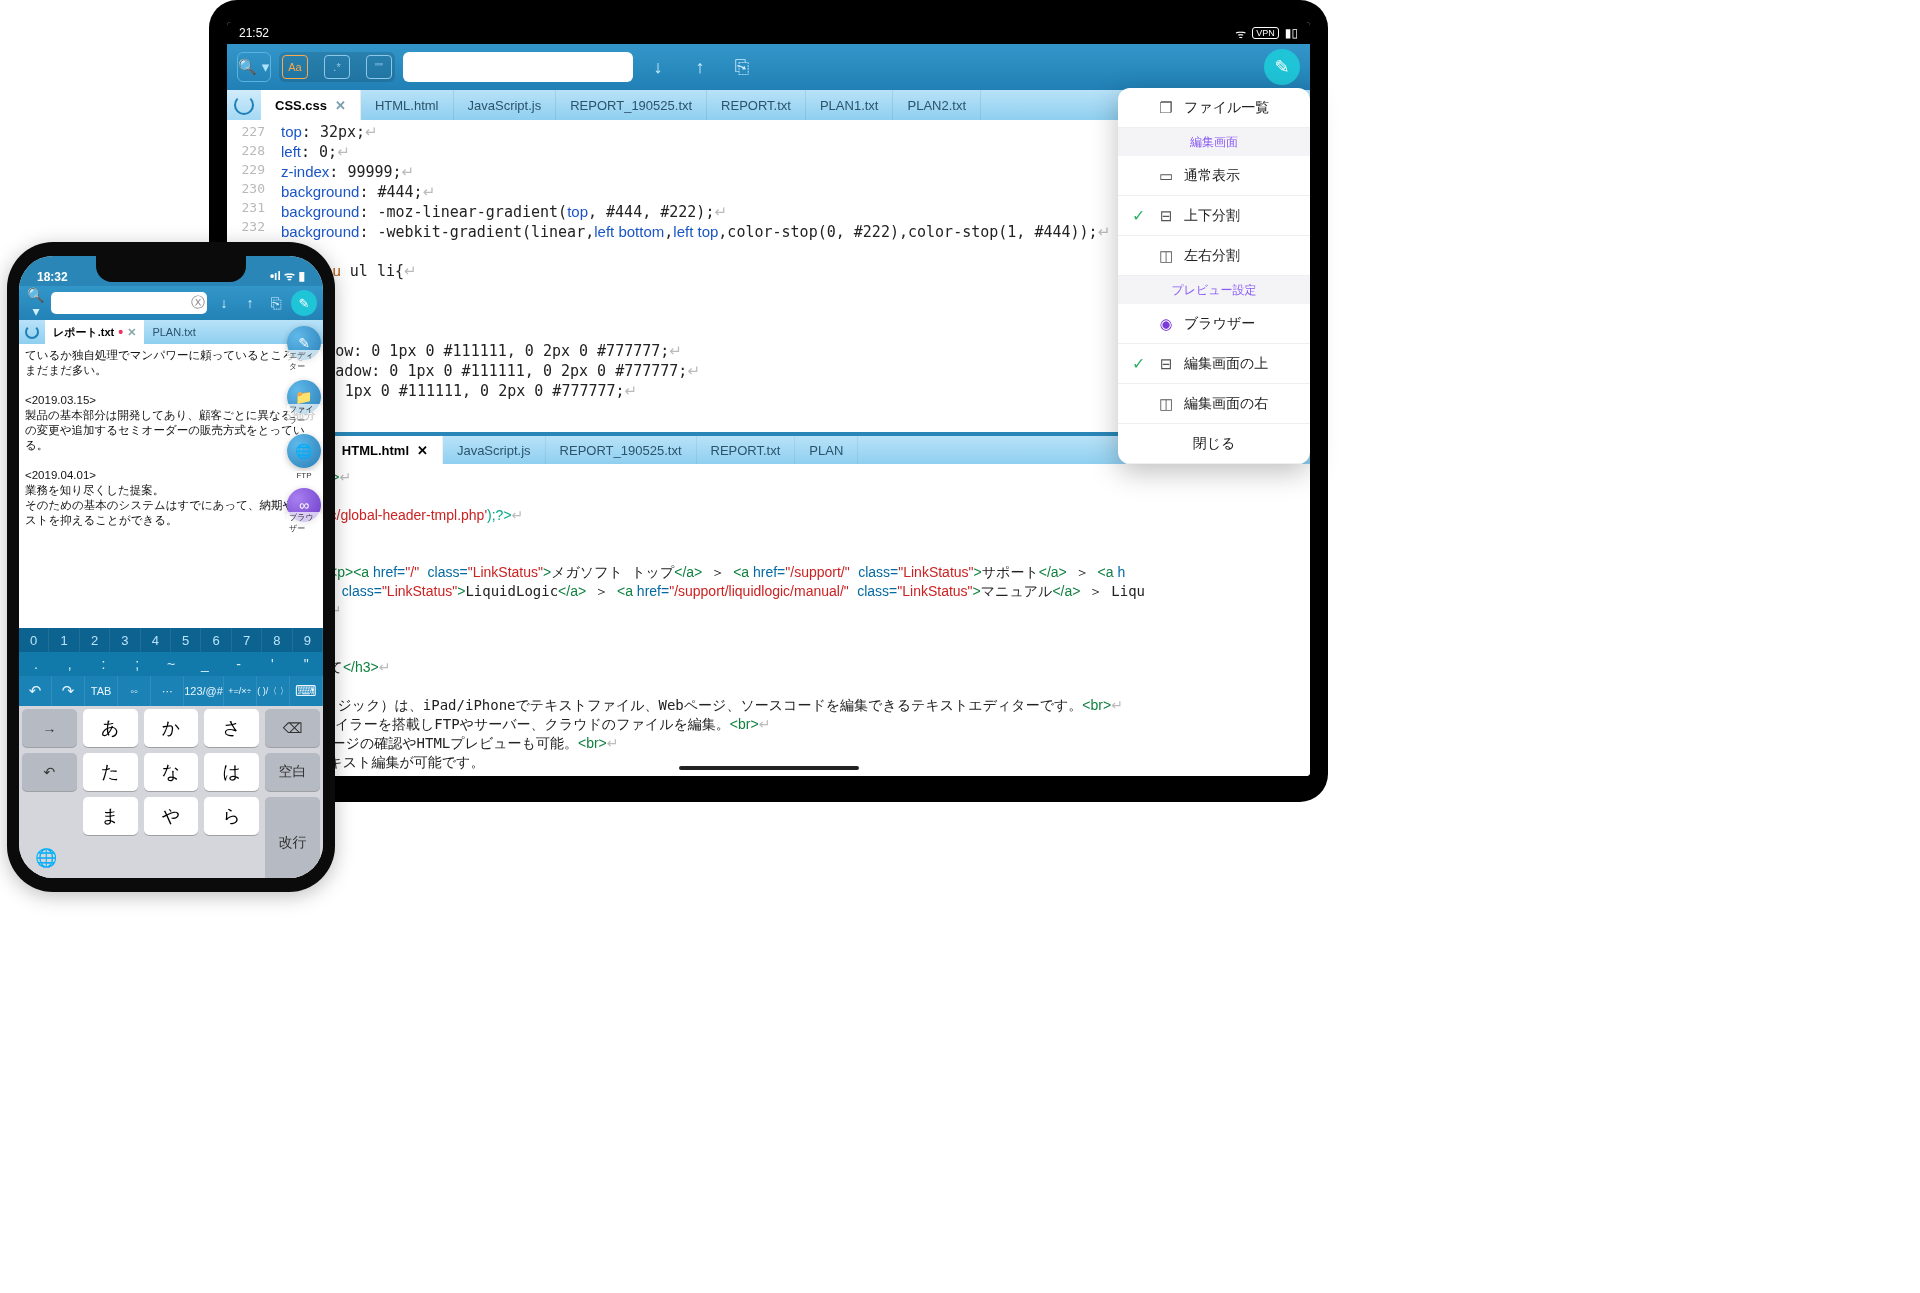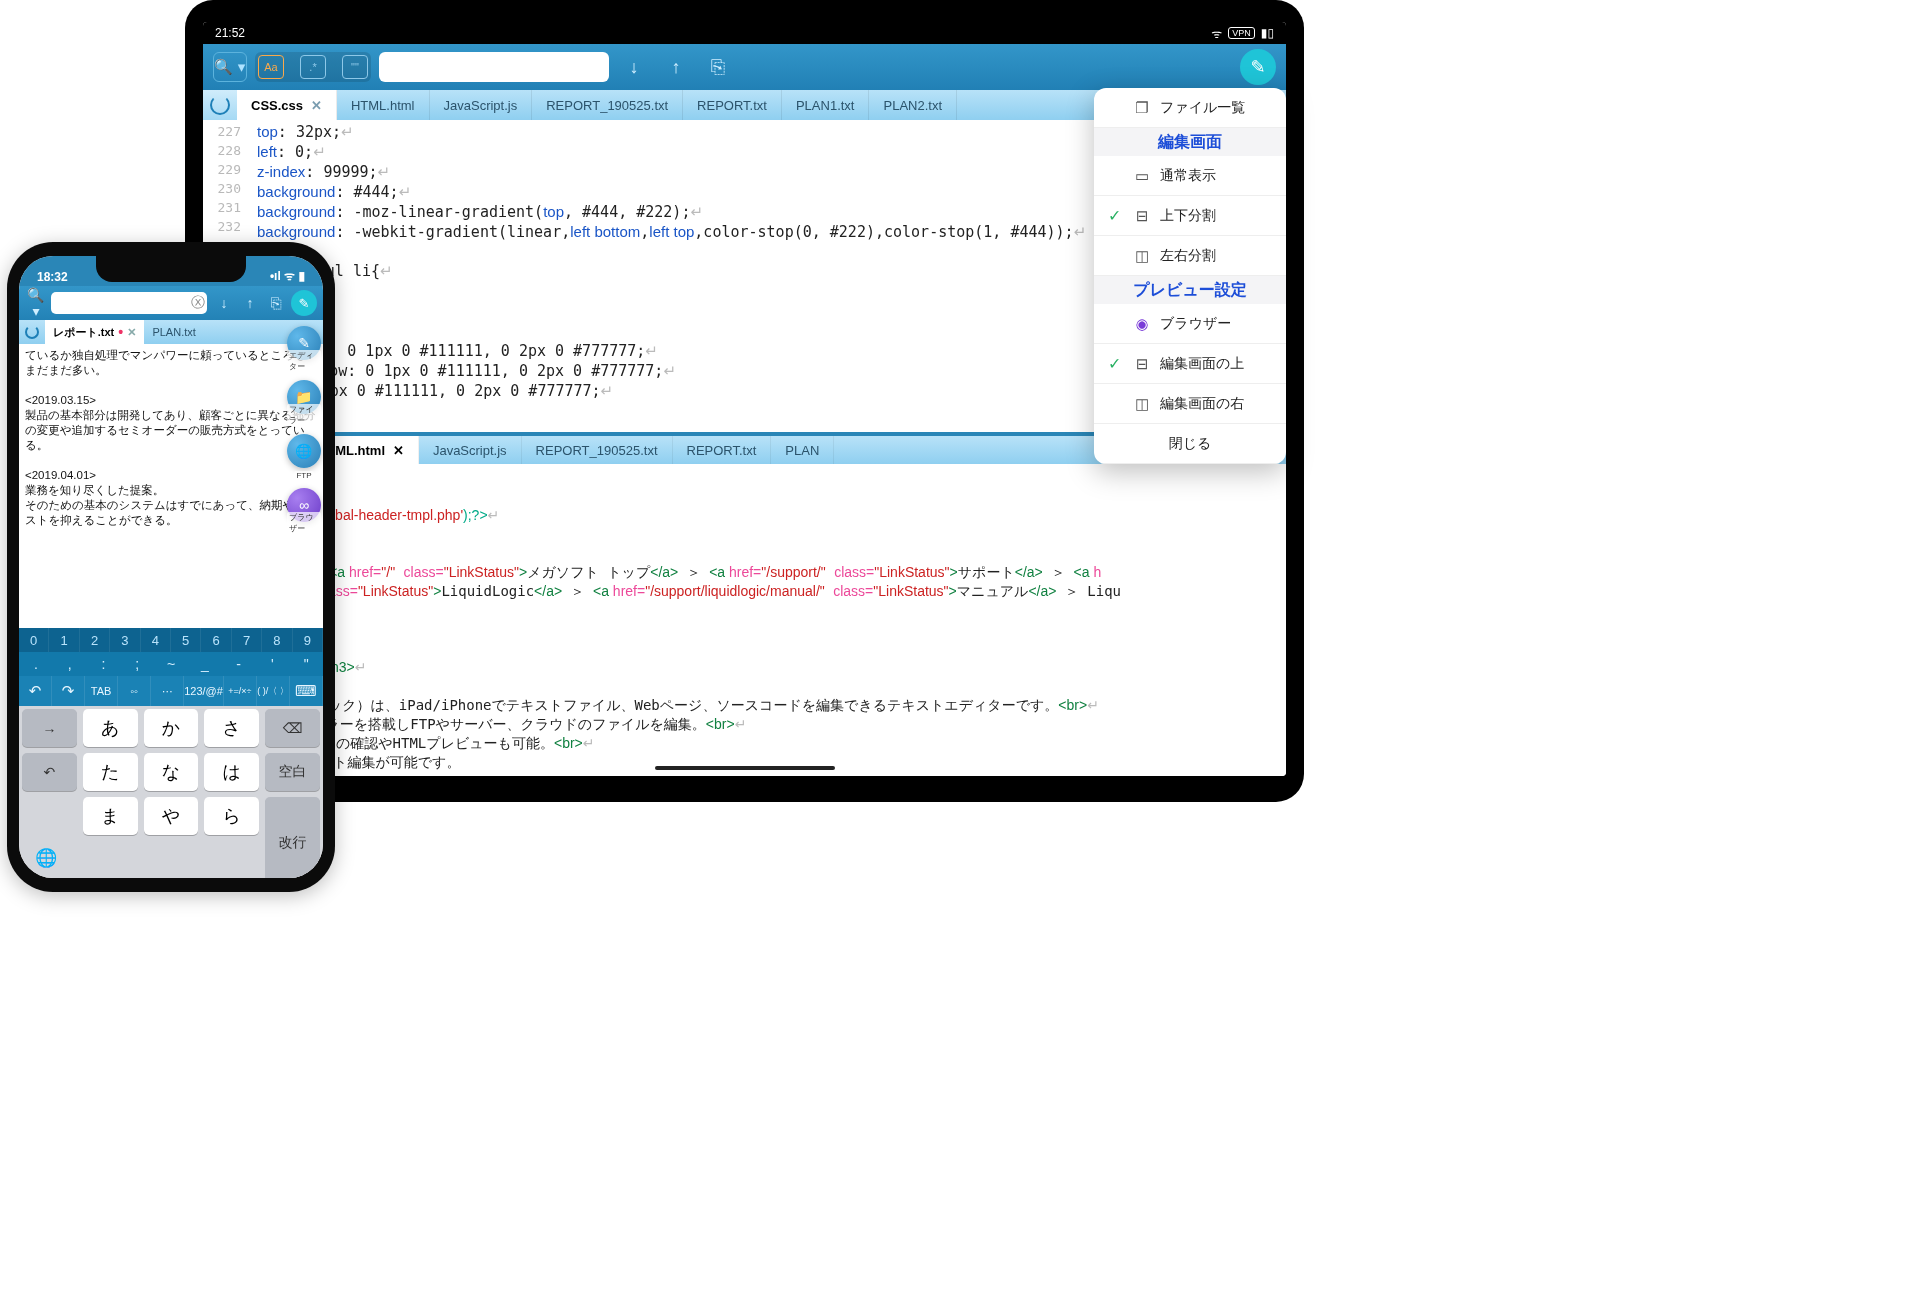--- a/index.html
+++ b/index.html
@@ -1,20 +1,20 @@
 <!DOCTYPE html>
 <html><head>
 <meta charset="utf-8">
 <style>
 * { margin: 0; padding: 0; box-sizing: border-box; font-family: -apple-system, BlinkMacSystemFont, "Hiragino Sans", sans-serif; }
 body { background: #fff; width: 1920px; height: 1293px; position: relative; }
 
 
 .ipad {
-  position: absolute; left: 185px; top: 0; width: 1119px; height: 802px;
+  position: absolute; left: 209px; top: 0; width: 1119px; height: 802px;
   background: #000; border-radius: 28px; padding: 22px 18px 26px 18px;
 }
 .ipad-screen { width: 100%; height: 100%; background: #fff; border-radius: 4px; overflow: hidden; position: relative; }
 .ipad-statusbar { height: 22px; background: #000; color: #fff; display: flex; align-items: center; justify-content: space-between; padding: 0 12px; font-size: 12px; }
 .ipad-statusbar .right { display: flex; gap: 6px; align-items: center; }
 
 .ipad-toolbar { height: 46px; background: linear-gradient(#3396c9, #2180b5); display: flex; align-items: center; padding: 0 10px; gap: 8px; }
 .search-btn { width: 34px; height: 30px; border: 1px solid #5cb3dd; border-radius: 6px; display: flex; align-items: center; justify-content: center; color: #aee2ff; font-size: 15px; }
 .search-opts { display: flex; gap: 16px; background: rgba(0,0,0,0.12); border-radius: 6px; padding: 3px; }
 .search-opt { width: 26px; height: 24px; border: 1px solid #f9a94b; border-radius: 4px; display: flex; align-items: center; justify-content: center; font-size: 11px; color: #f9a94b; }
@@ -38,26 +38,26 @@
 .code-body { padding-left: 54px; }
 .kw { color: #1a55c6; } .sel { color: #b35500; } .nl { color: #bbb; }
 
 
 .split { position: absolute; top: 312px; left: 0; right: 0; height: calc(100% - 312px); border-top: 4px solid #2a86b7; background: #fff; }
 .split .ipad-tabs2 { height: 28px; background: linear-gradient(#b8e2f8,#8fcff0); display: flex; align-items: stretch; font-size: 13px; }
 .tab2 { padding: 0 14px; display: flex; align-items: center; gap: 8px; color: #2b536b; border-right: 1px solid rgba(0,0,0,0.06); }
 .tab2.active { background: #fff; font-weight: 600; color: #000; }
 .tab2 .dot { width: 14px; height: 14px; border-radius: 50%; background: #5e3ab7; display: inline-flex; align-items: center; justify-content: center; color: #fff; font-size: 9px; }
 .html-code { padding: 4px 8px 0 8px; font-family: Menlo, monospace; font-size: 14px; line-height: 19px; white-space: pre-wrap; word-break: break-all; color: #222; }
-.tag { color: #108040; } .attr { color: #ec4899; } .val { color: #c22; } .cm { color: #b35500; } .php { color: #0a8; }
+.tag { color: #108040; } .attr { color: #0369a1; } .val { color: #c22; } .cm { color: #b35500; } .php { color: #0a8; }
 
 
 .menu { position: absolute; top: 88px; right: 18px; width: 192px; background: #fff; border-radius: 12px; box-shadow: 0 8px 28px rgba(0,0,0,0.25); overflow: hidden; font-size: 14px; }
 .menu .item { height: 40px; display: flex; align-items: center; gap: 10px; padding: 0 14px; border-bottom: 1px solid #eee; color: #222; }
-.menu .section { height: 28px; background: #f4f4f6; color: #1d4ed8; font-size: 16px; display: flex; align-items: center; justify-content: center; font-weight: bold; }
+.menu .section { height: 28px; background: #f4f4f6; color: #8b5cf6; font-size: 12px; display: flex; align-items: center; justify-content: center; }
 .menu .check { color: #29b163; width: 16px; font-size: 16px; }
 .menu .ico { width: 16px; font-size: 15px; color: #555; text-align: center; }
 .menu .ico.purple { color: #7a3bd8; }
 .menu .spacer-check { width: 16px; }
 
 .home-ind { position: absolute; bottom: 6px; left: 50%; transform: translateX(-50%); width: 180px; height: 4px; background: #222; border-radius: 3px; }
 
 
 .iphone { position: absolute; left: 7px; top: 242px; width: 328px; height: 650px; background: #0b0b0b; border-radius: 46px; padding: 14px 12px; box-shadow: 0 4px 20px rgba(0,0,0,0.25); }
 .iphone-screen { width: 100%; height: 100%; background: #fff; border-radius: 34px; overflow: hidden; position: relative; }

